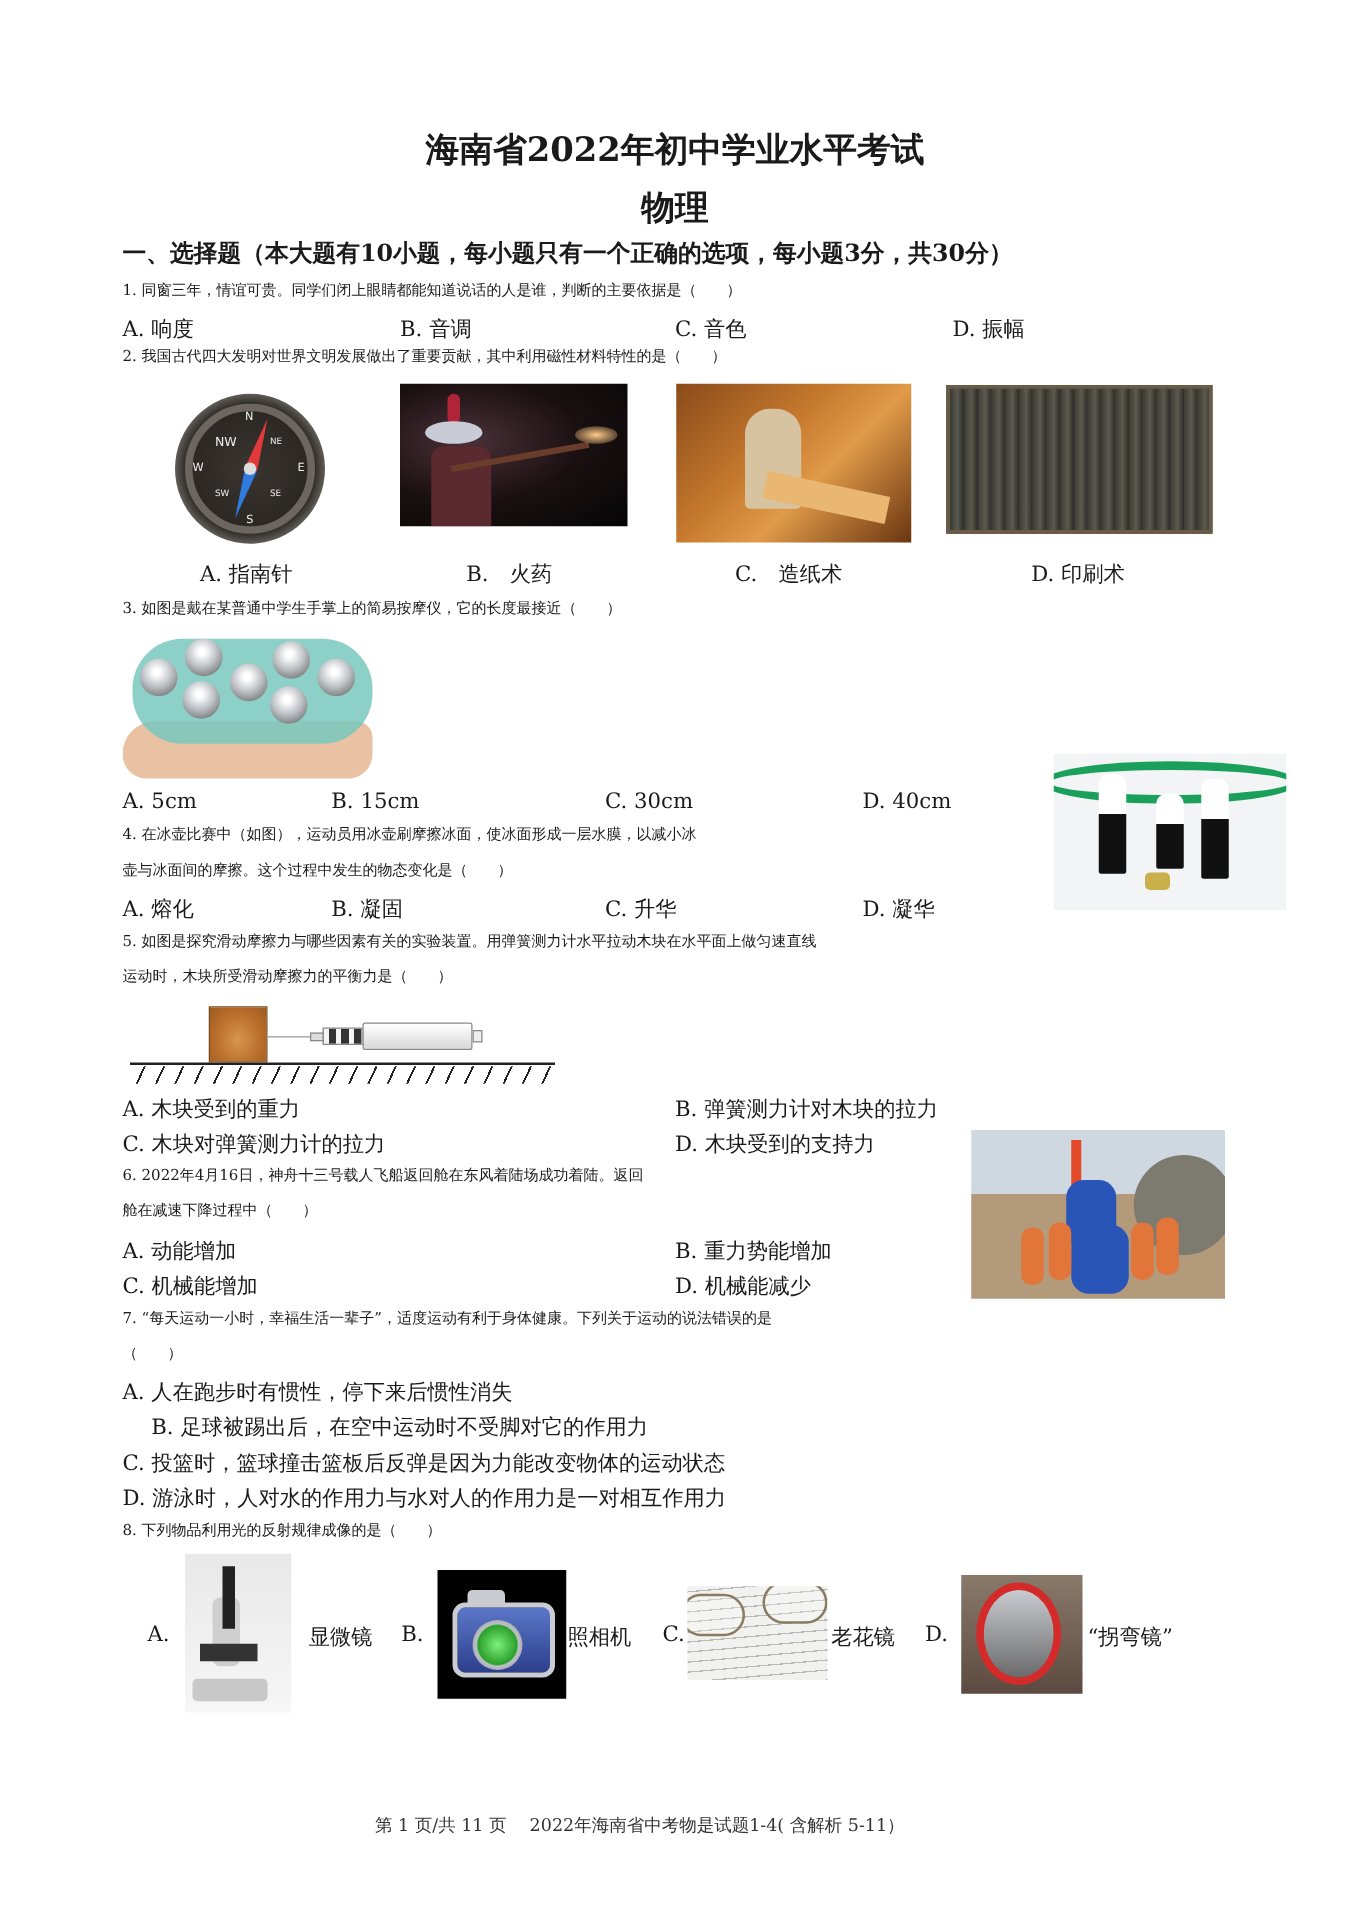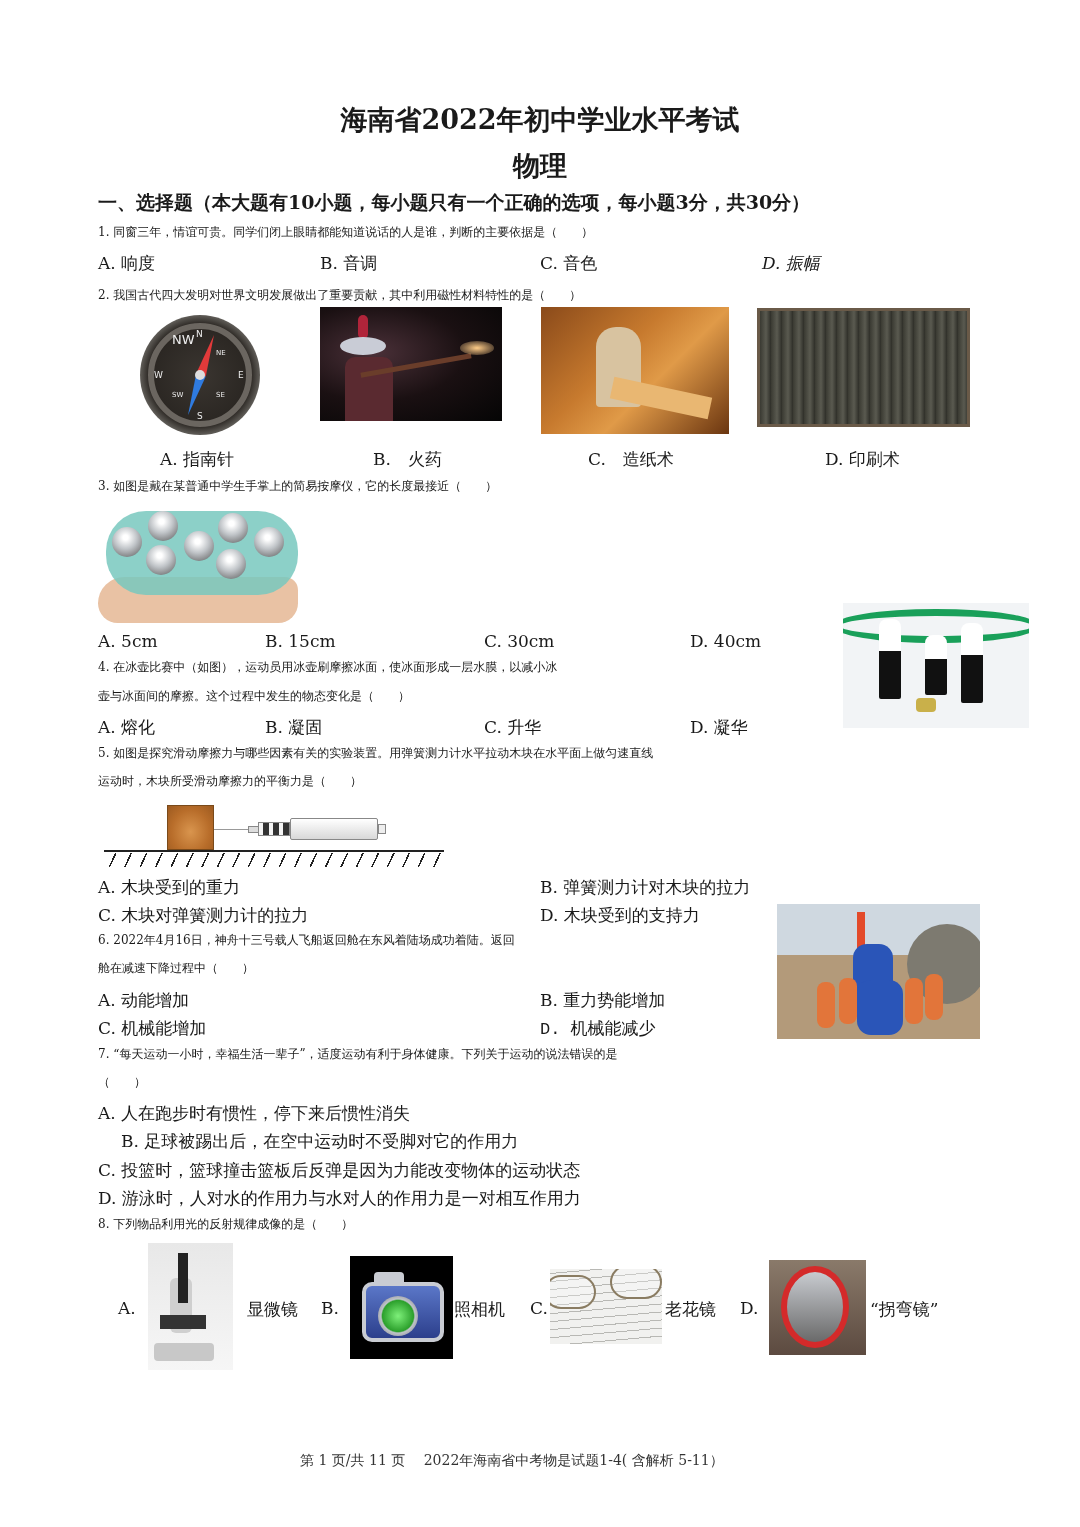--- a/index.html
+++ b/index.html
@@ -89,30 +89,30 @@
 <body>
 
 <div class="abs title t1">海南省2022年初中学业水平考试</div>
 <div class="abs title t2">物理</div>
 <div class="abs sec">一、选择题（本大题有10小题，每小题只有一个正确的选项，每小题3分，共30分）</div>
 
 <div class="abs line" style="top:224px;">1. 同窗三年，情谊可贵。同学们闭上眼睛都能知道说话的人是谁，判断的主要依据是（　　）</div>
 <div class="abs opt" style="top:252px;left:98px;">A. 响度</div>
 <div class="abs opt" style="top:252px;left:320px;">B. 音调</div>
 <div class="abs opt" style="top:252px;left:540px;">C. 音色</div>
-<div class="abs opt" style="top:252px;left:762px;font-style:italic;">D. 振幅</div>
-
-<div class="abs line" style="top:287px;">2. 我国古代四大发明对世界文明发展做出了重要贡献，其中利用磁性材料特性的是（　　）</div>
+<div class="abs opt" style="top:252px;left:762px;">D. 振幅</div>
+
+<div class="abs line" style="top:277px;">2. 我国古代四大发明对世界文明发展做出了重要贡献，其中利用磁性材料特性的是（　　）</div>
 <div class="img compass">
   <div class="ring"></div>
   <span class="lbl" style="left:56px;top:14px;">N</span>
   <span class="lbl" style="left:57px;top:96px;">S</span>
   <span class="lbl" style="left:98px;top:55px;">E</span>
   <span class="lbl" style="left:14px;top:55px;">W</span>
-  <span class="lbl" style="left:32px;top:17px;font-size:13px;">NW</span>
+  <span class="lbl" style="left:32px;top:34px;font-size:10px;">NW</span>
   <span class="lbl" style="left:76px;top:34px;font-size:7px;">NE</span>
   <span class="lbl" style="left:32px;top:76px;font-size:7px;">SW</span>
   <span class="lbl" style="left:76px;top:76px;font-size:7px;">SE</span>
   <div class="needle-n"></div>
   <div class="needle-s"></div>
   <div class="hub"></div>
 </div>
 <div class="img gunpowder">
   <div class="body"></div>
   <div class="plume"></div>
@@ -184,21 +184,21 @@
   <div class="o" style="left:40px;top:78px;"></div>
   <div class="o" style="left:62px;top:74px;"></div>
   <div class="o" style="left:128px;top:74px;"></div>
   <div class="o" style="left:148px;top:70px;"></div>
 </div>
 <div class="abs line" style="top:932px;">6. 2022年4月16日，神舟十三号载人飞船返回舱在东风着陆场成功着陆。返回</div>
 <div class="abs line" style="top:960px;">舱在减速下降过程中（　　）</div>
 <div class="abs opt" style="top:989px;left:98px;">A.  动能增加</div>
 <div class="abs opt" style="top:989px;left:540px;">B.  重力势能增加</div>
 <div class="abs opt" style="top:1017px;left:98px;">C.  机械能增加</div>
-<div class="abs opt" style="top:1017px;left:540px;font-family:Liberation Mono, monospace;">D.  机械能减少</div>
+<div class="abs opt" style="top:1017px;left:540px;">D.  机械能减少</div>
 
 <div class="abs line" style="top:1046px;">7. “每天运动一小时，幸福生活一辈子”，适度运动有利于身体健康。下列关于运动的说法错误的是</div>
 <div class="abs line" style="top:1074px;">（　　）</div>
 <div class="abs opt" style="top:1102px;left:98px;">A.  人在跑步时有惯性，停下来后惯性消失</div>
 <div class="abs opt" style="top:1130px;left:98px;margin-left:23px;">B.  足球被踢出后，在空中运动时不受脚对它的作用力</div>
 <div class="abs opt" style="top:1159px;left:98px;">C.  投篮时，篮球撞击篮板后反弹是因为力能改变物体的运动状态</div>
 <div class="abs opt" style="top:1187px;left:98px;">D.  游泳时，人对水的作用力与水对人的作用力是一对相互作用力</div>
 
 <div class="abs line" style="top:1216px;">8. 下列物品利用光的反射规律成像的是（　　）</div>
 <div class="abs opt" style="top:1298px;left:118px;">A.</div>

